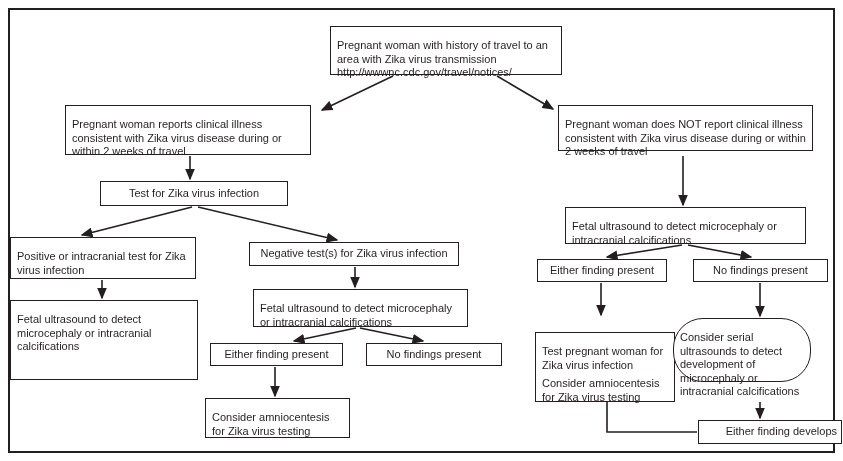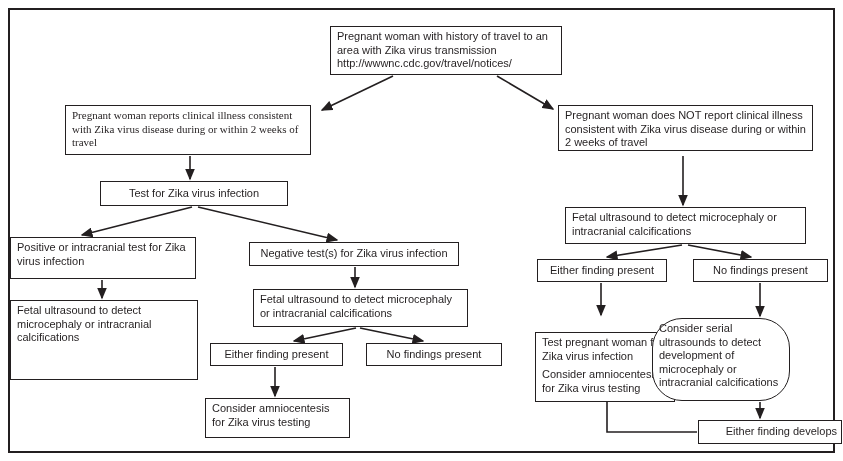--- a/index.html
+++ b/index.html
@@ -8,42 +8,42 @@
     width: 843px; height: 461px; position: relative; overflow: hidden;
     font-family: "Liberation Sans", sans-serif; color: #231f20;
   }
   .frame {
     position: absolute; left: 8px; top: 8px; width: 827px; height: 445px;
     border: 2.5px solid #231f20; background: transparent;
   }
   .arrows { position: absolute; left: 0; top: 0; width: 843px; height: 461px; pointer-events: none; }
   .node {
     position: absolute; background: #ffffff; border: 1.6px solid #231f20;
-    font-size: 11px; line-height: 13.6px; padding: 3px 6px; z-index: 2;
+    font-size: 11px; line-height: 13.6px; padding: 12px 6px; z-index: 2;
   }
   .node .para + .para { margin-top: 5px; }
   .c { display: flex; align-items: center; justify-content: center; text-align: center; padding: 2px 4px; }
 
   
   #n-root            { left: 330px; top: 26px;  width: 232px; height: 49px; }
-  #n-illness-yes     { left: 65px;  top: 105px; width: 246px; height: 50px; font-family: Liberation Serif, serif; }
+  #n-illness-yes     { left: 65px;  top: 105px; width: 246px; height: 50px; }
   #n-illness-no      { left: 558px; top: 105px; width: 255px; height: 46px; }
   #n-test-zika       { left: 100px; top: 181px; width: 188px; height: 25px; }
   #n-positive        { left: 10px;  top: 237px; width: 186px; height: 42px; }
   #n-negative        { left: 249px; top: 242px; width: 210px; height: 24px; align-items: center; }
   #n-left-outcome    { left: 10px;  top: 300px; width: 188px; height: 80px; }
   #n-mid-fetal       { left: 253px; top: 289px; width: 215px; height: 38px; }
   #n-mid-either      { left: 210px; top: 343px; width: 133px; height: 23px; }
   #n-mid-nofind      { left: 366px; top: 343px; width: 136px; height: 23px; }
   #n-consider-amnio  { left: 205px; top: 398px; width: 145px; height: 40px; }
   #n-right-fetal     { left: 565px; top: 207px; width: 241px; height: 37px; }
   #n-right-either    { left: 537px; top: 259px; width: 130px; height: 23px; }
   #n-right-nofind    { left: 693px; top: 259px; width: 135px; height: 23px; }
   #n-test-pregnant   { left: 535px; top: 332px; width: 140px; height: 70px; }
-  #n-consider-serial { left: 652px; top: 318px; width: 138px; height: 83px; border-radius: 30px; }
+  #n-consider-serial { left: 673px; top: 318px; width: 138px; height: 64px; border-radius: 30px; }
   #n-either-develops { left: 698px; top: 420px; width: 144px; height: 24px; justify-content: flex-end; }
 </style>
 </head>
 <body>
 
 <div class="frame"></div>
 
 <svg class="arrows" viewBox="0 0 843 461" xmlns="http://www.w3.org/2000/svg">
   <defs>
     <marker id="ah" markerWidth="12" markerHeight="10" refX="10.5" refY="5" orient="auto" markerUnits="userSpaceOnUse">

